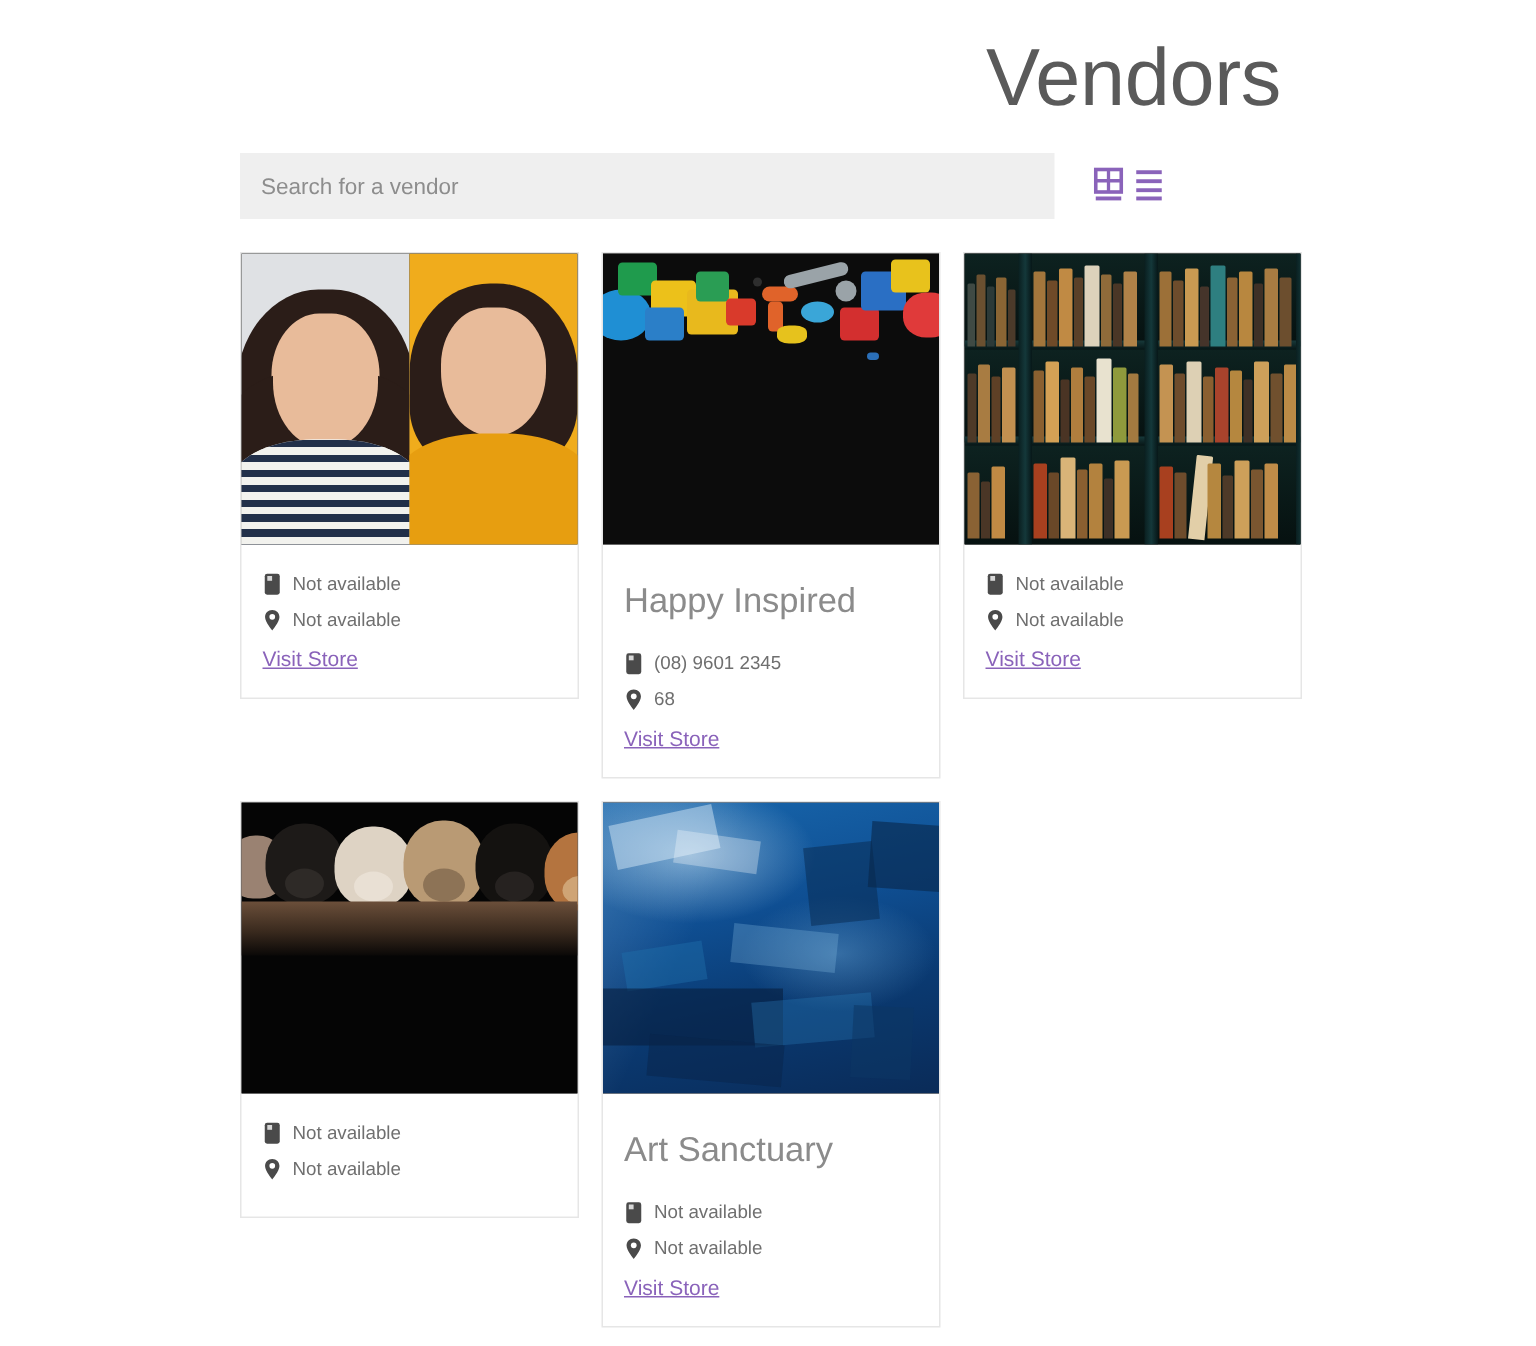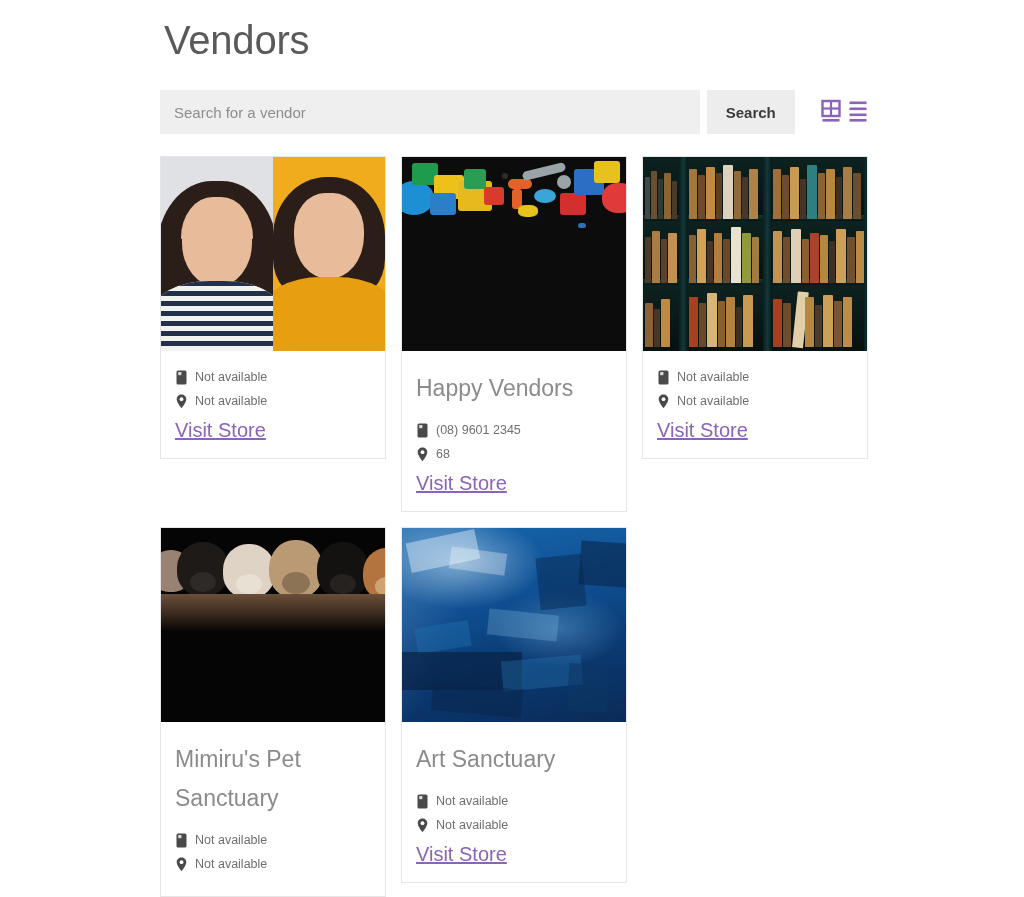--- a/index.html
+++ b/index.html
@@ -26,28 +26,29 @@
 
   .content {
     position: absolute;
     left: 160px;
     top: 0;
     width: 710px;
   }
 
   
   .page-title {
-    font-size: 40px;
+    font-size: 54px;
     font-weight: 300;
     color: #5a5a5a;
     letter-spacing: -0.2px;
-    margin: 4px;
+    margin: 16px;
     padding-top: 12px;
     line-height: 48px;
     font-family: "Liberation Sans", "DejaVu Sans", sans-serif;
+    text-align: right;
   }
 
   
   .search-row {
     display: flex;
     align-items: stretch;
     margin-top: 26px;
     height: 44px;
   }
   .search-input {
@@ -126,21 +127,21 @@
     align-items: center;
     gap: 7px;
     font-size: 12.5px;
     color: #6f6f6f;
     margin-bottom: 8px;
     line-height: 16px;
   }
   .meta-row .meta-text { white-space: nowrap; }
   .visit-store {
     display: inline-block;
-    font-size: 20px;
+    font-size: 14px;
     color: #8a63ba;
     text-decoration: underline;
     cursor: pointer;
     margin-top: 2px;
   }
 
   .icon-svg { display: block; flex: 0 0 auto; }
 
   
   .art { position: absolute; inset: 0; }
@@ -217,21 +218,20 @@
 </head>
 <body>
 
 <div class="page">
   <div class="content">
 
     <h1 class="page-title">Vendors</h1>
 
     <div class="search-row">
       <input class="search-input" type="text" placeholder="Search for a vendor" style="">
-      <button class="search-button">Search</button>
 
       <div class="view-toggles">
         <span class="view-toggle">
           <svg class="icon-svg" width="22" height="26" viewBox="0 0 22 26">
             <rect x="1.5" y="2" width="17" height="15" fill="none" stroke="#8a63ba" stroke-width="2.4"></rect>
             <line x1="10" y1="2" x2="10" y2="17" stroke="#8a63ba" stroke-width="2.2"></line>
             <line x1="1.5" y1="9.5" x2="18.5" y2="9.5" stroke="#8a63ba" stroke-width="2.2"></line>
             <rect x="1.5" y="20" width="17" height="2.6" fill="#8a63ba"></rect>
           </svg>
         </span>
@@ -304,21 +304,21 @@
             <div class="toy" style="left:120px;top:10px;width:44px;height:9px;background:#9aa3a8;border-radius:5px;transform:rotate(-14deg);"></div>
             <div class="toy" style="left:155px;top:18px;width:14px;height:14px;background:#9aa3a8;border-radius:50%;"></div>
             <div class="toy" style="left:158px;top:36px;width:26px;height:22px;background:#d32f2f;"></div>
             <div class="toy" style="left:172px;top:12px;width:30px;height:26px;background:#2a6fc4;"></div>
             <div class="toy" style="left:192px;top:4px;width:26px;height:22px;background:#e8c21c;"></div>
             <div class="toy" style="left:200px;top:26px;width:34px;height:30px;background:#e03a3a;border-radius:45%;"></div>
             <div class="toy" style="left:176px;top:66px;width:8px;height:5px;background:#2b6fb8;"></div>
           </div>
         </div>
         <div class="card-body">
-          <div class="vendor-name">Happy Vendors</div>
+          <div class="vendor-name">Happy Inspired</div>
           <div class="meta-row">
             <svg class="icon-svg" width="13" height="15" viewBox="0 0 13 15">
               <rect x="1.5" y="0.5" width="10" height="14" rx="1.6" fill="#4a4a4a"></rect>
               <rect x="3.2" y="2" width="3.2" height="3.2" fill="#d8d8d8"></rect>
             </svg>
             <span class="meta-text">(08) 9601 2345</span>
           </div>
           <div class="meta-row">
             <svg class="icon-svg" width="13" height="15" viewBox="0 0 13 15">
               <path d="M6.5 0.6C3.7 0.6 1.7 2.7 1.7 5.3c0 3.3 4.8 9 4.8 9s4.8-5.7 4.8-9c0-2.6-2-4.7-4.8-4.7z" fill="#4a4a4a"></path>
@@ -441,21 +441,20 @@
             <div class="pup" style="left:156px;top:14px;width:52px;height:56px;background:#141210;">
               <div class="pup-muzzle" style="width:26px;height:20px;bottom:4px;background:#262220;"></div>
             </div>
             <div class="pup" style="left:202px;top:20px;width:48px;height:52px;background:#b4743f;">
               <div class="pup-muzzle" style="width:24px;height:19px;bottom:4px;background:#cfa475;"></div>
             </div>
             <div class="ledge" style="top:66px;height:36px;"></div>
           </div>
         </div>
         <div class="card-body">
-          <div class="vendor-name">Mimiru's Pet Sanctuary</div>
           <div class="meta-row">
             <svg class="icon-svg" width="13" height="15" viewBox="0 0 13 15">
               <rect x="1.5" y="0.5" width="10" height="14" rx="1.6" fill="#4a4a4a"></rect>
               <rect x="3.2" y="2" width="3.2" height="3.2" fill="#d8d8d8"></rect>
             </svg>
             <span class="meta-text">Not available</span>
           </div>
           <div class="meta-row">
             <svg class="icon-svg" width="13" height="15" viewBox="0 0 13 15">
               <path d="M6.5 0.6C3.7 0.6 1.7 2.7 1.7 5.3c0 3.3 4.8 9 4.8 9s4.8-5.7 4.8-9c0-2.6-2-4.7-4.8-4.7z" fill="#4a4a4a"></path>

